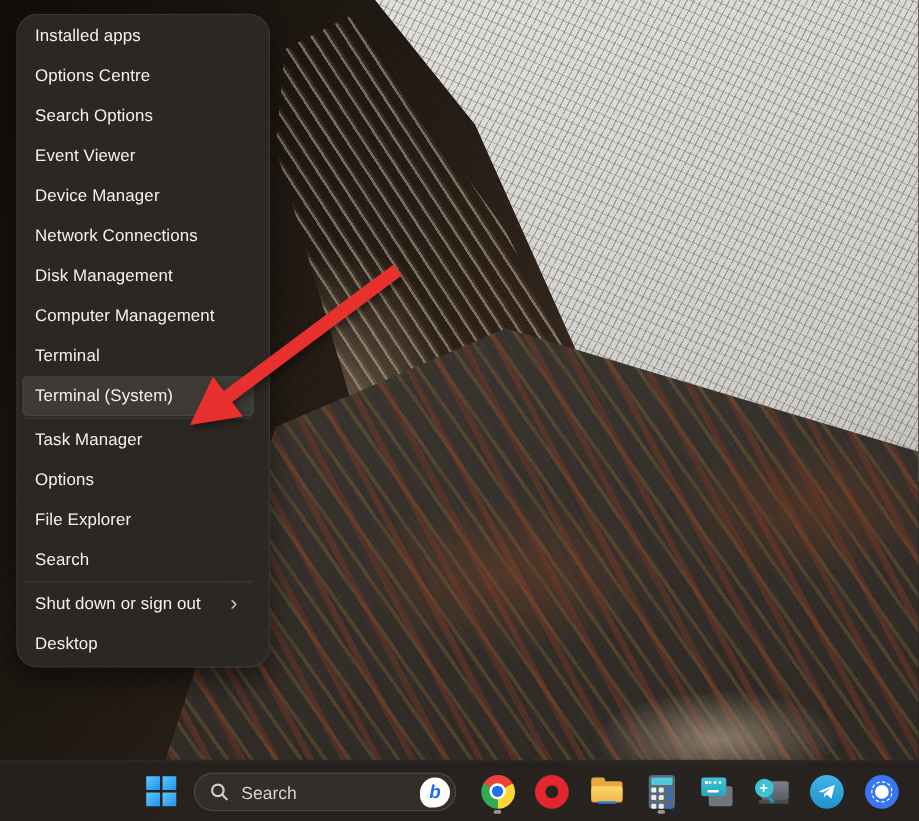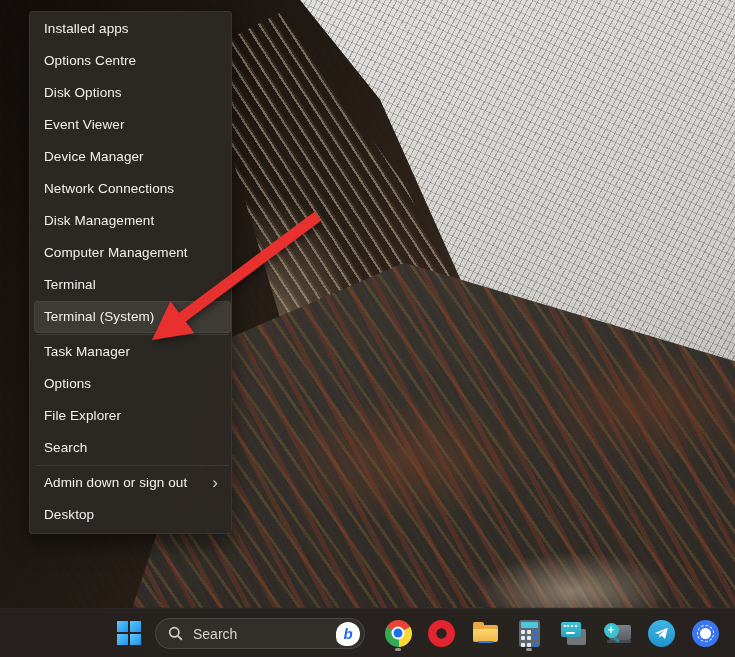--- a/index.html
+++ b/index.html
@@ -35,23 +35,23 @@
       radial-gradient(ellipse 180px 90px at 55% 70%, rgba(128,70,40,0.40), transparent 70%),
       radial-gradient(ellipse 160px 80px at 88% 62%, rgba(110,58,34,0.45), transparent 70%),
       repeating-linear-gradient(62deg, rgba(126,56,38,0.42) 0 5px, transparent 5px 24px),
       repeating-linear-gradient(55deg, rgba(146,112,52,0.30) 0 3px, transparent 3px 16px),
       linear-gradient(170deg,#4a433d 0%,#3a342f 45%,#2c2723 100%);
     clip-path:polygon(30% 52%,55% 40%,100% 55%,100% 92.5%,18% 92.5%); }
   .wall-grain { position:absolute; inset:0; mix-blend-mode:overlay; opacity:.5;
     background:repeating-linear-gradient(61deg, rgba(255,255,255,0.05) 0 2px, rgba(0,0,0,0.07) 2px 5px, transparent 5px 9px); }
 
   
-  .menu { position:absolute; left:29px; top:11px; width:203px;
+  .menu { position:absolute; left:13px; top:11px; width:203px;
     background:rgba(44,40,36,0.985); border:1px solid rgba(255,255,255,0.07);
-    border-radius:4px; padding:1px 0 2px 4px;
+    border-radius:17px; padding:1px 12px 2px 4px;
     box-shadow:0 10px 22px rgba(0,0,0,0.5); }
   .mi { height:32px; line-height:32px; padding-left:10px; color:#f3f2f1;
     font-size:13.5px; letter-spacing:.1px; border-radius:4px; position:relative;
     white-space:nowrap; }
   .mi.hl { background:#3e3a35; box-shadow:inset 0 0 0 1px rgba(255,255,255,0.06); }
   .sep { height:1px; background:rgba(255,255,255,0.095); margin:1px 2px; }
   .chev { position:absolute; right:13px; top:0; font-size:17px; color:#cfcdca; }
 
   
   .arrow-svg { position:absolute; inset:0; pointer-events:none;
@@ -140,36 +140,36 @@
     <div class="wall-snow"></div>
     <div class="wall-ridge"></div>
     <div class="wall-streaks"></div>
     <div class="wall-scree"></div>
     <div class="wall-grain"></div>
   </div>
 
   <div class="menu">
     <div class="mi">Installed apps</div>
     <div class="mi">Options Centre</div>
-    <div class="mi">Disk Options</div>
+    <div class="mi">Search Options</div>
     <div class="mi">Event Viewer</div>
     <div class="mi">Device Manager</div>
     <div class="mi">Network Connections</div>
     <div class="mi">Disk Management</div>
     <div class="mi">Computer Management</div>
     <div class="mi">Terminal</div>
     <div class="mi hl">Terminal (System)</div>
     <div class="sep"></div>
     <div class="mi">Task Manager</div>
     <div class="mi">Options</div>
     <div class="mi">File Explorer</div>
     <div class="mi">Search</div>
     <div class="sep"></div>
     <div class="mi">
-      <span>Admin down or sign out</span>
+      <span>Shut down or sign out</span>
       <span class="chev">›</span>
     </div>
     <div class="mi">Desktop</div>
   </div>
 
   <svg class="arrow-svg" width="735" height="657" viewBox="0 0 735 657">
     <polygon fill="#e8312e" points="314.7,211.6 179.1,312.8 170.4,301.2 152,340 194.4,333.2 185.7,321.6 321.3,220.4"></polygon>
   </svg>
 
   <div class="taskbar">

